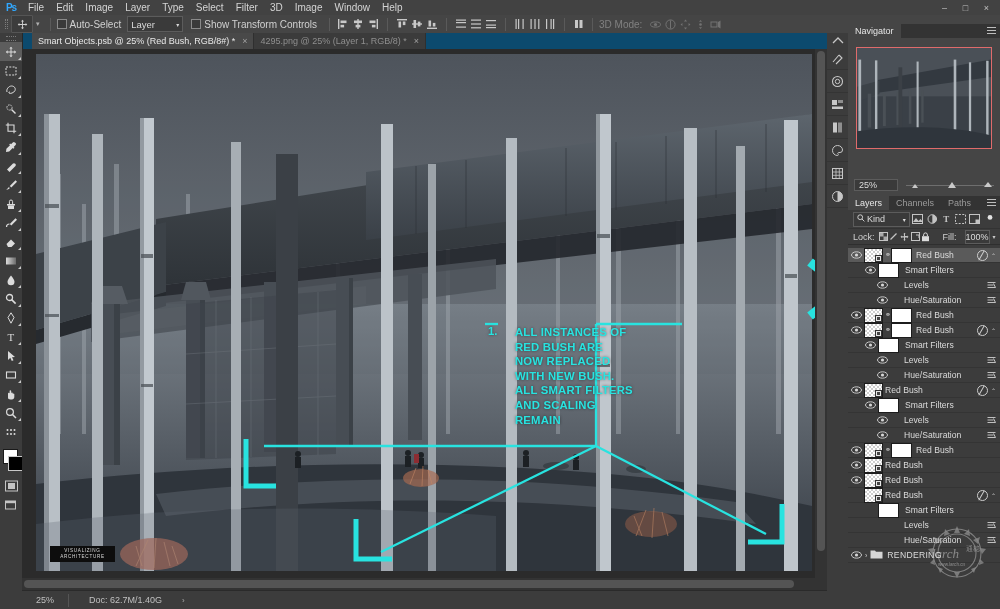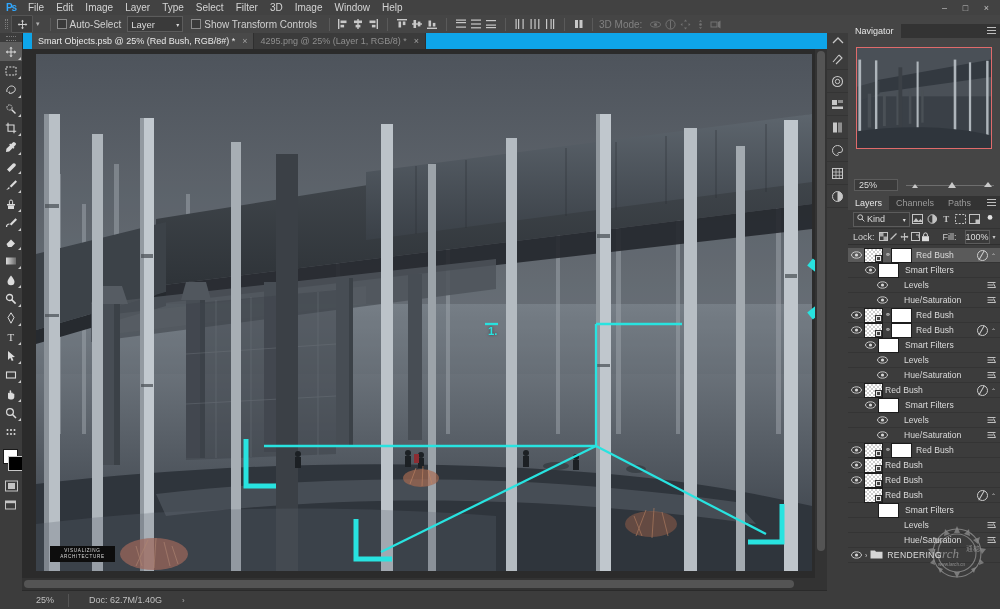--- a/index.html
+++ b/index.html
@@ -33,21 +33,21 @@
   .dropdown{height:14px;min-width:48px;background:#3a3a3a;border:1px solid #5c5c5c;
             display:flex;align-items:center;justify-content:space-between;padding:0 3px;
             font-size:9.5px;color:#d8d8d8;margin-right:8px;}
   .sep{width:1px;height:13px;background:#5a5a5a;margin:0 6px;}
   .algrp{display:flex;align-items:center;gap:1px;}
   .al{width:14px;height:14px;display:flex;align-items:center;justify-content:center;}
   .al svg{display:block;}
   .dim{opacity:.42;}
 
   
-  .tabbar{position:absolute;left:22px;top:33px;width:805px;height:16px;background:#0ea5e9;
+  .tabbar{position:absolute;left:22px;top:33px;width:805px;height:16px;background:#0c4a6e;
           display:flex;align-items:center;}
   .tab{height:16px;display:flex;align-items:center;padding:0 6px;font-size:9px;
        border-right:1px solid #2f2f2f;white-space:nowrap;}
   .tab.active{background:#494949;color:#e8e8e8;}
   .tab.inactive{background:#3b3b3b;color:#8f8f8f;}
   .tabclose{margin-left:7px;font-size:9px;color:#a0a0a0;}
   .tabgrip{position:absolute;left:22px;top:33px;width:10px;height:16px;}
 
   
   .toolbar{position:absolute;left:0;top:33px;width:22px;height:576px;background:#3c3c3c;
@@ -684,20 +684,29 @@
         </g>
       </svg>
 
       <div class="vizarch">
         <span>VISUALIZING</span>
         <span>ARCHITECTURE</span>
       </div>
     </div>
 
     <div class="annonum">1.</div>
+    <div class="anno">
+      <div>ALL INSTANCES OF</div>
+      <div>RED BUSH ARE</div>
+      <div>NOW REPLACED</div>
+      <div>WITH NEW BUSH.</div>
+      <div>ALL SMART FILTERS</div>
+      <div>AND SCALING</div>
+      <div>REMAIN</div>
+    </div>
   </div>
 
   <div class="bigarrow">
     <svg width="44" height="62" viewBox="0 0 44 62">
       <polyline points="4,4 38,31 4,58" stroke="#28e3e0" stroke-width="9" fill="none"></polyline>
     </svg>
   </div>
 
   <div class="scrollh">
       <i></i>

